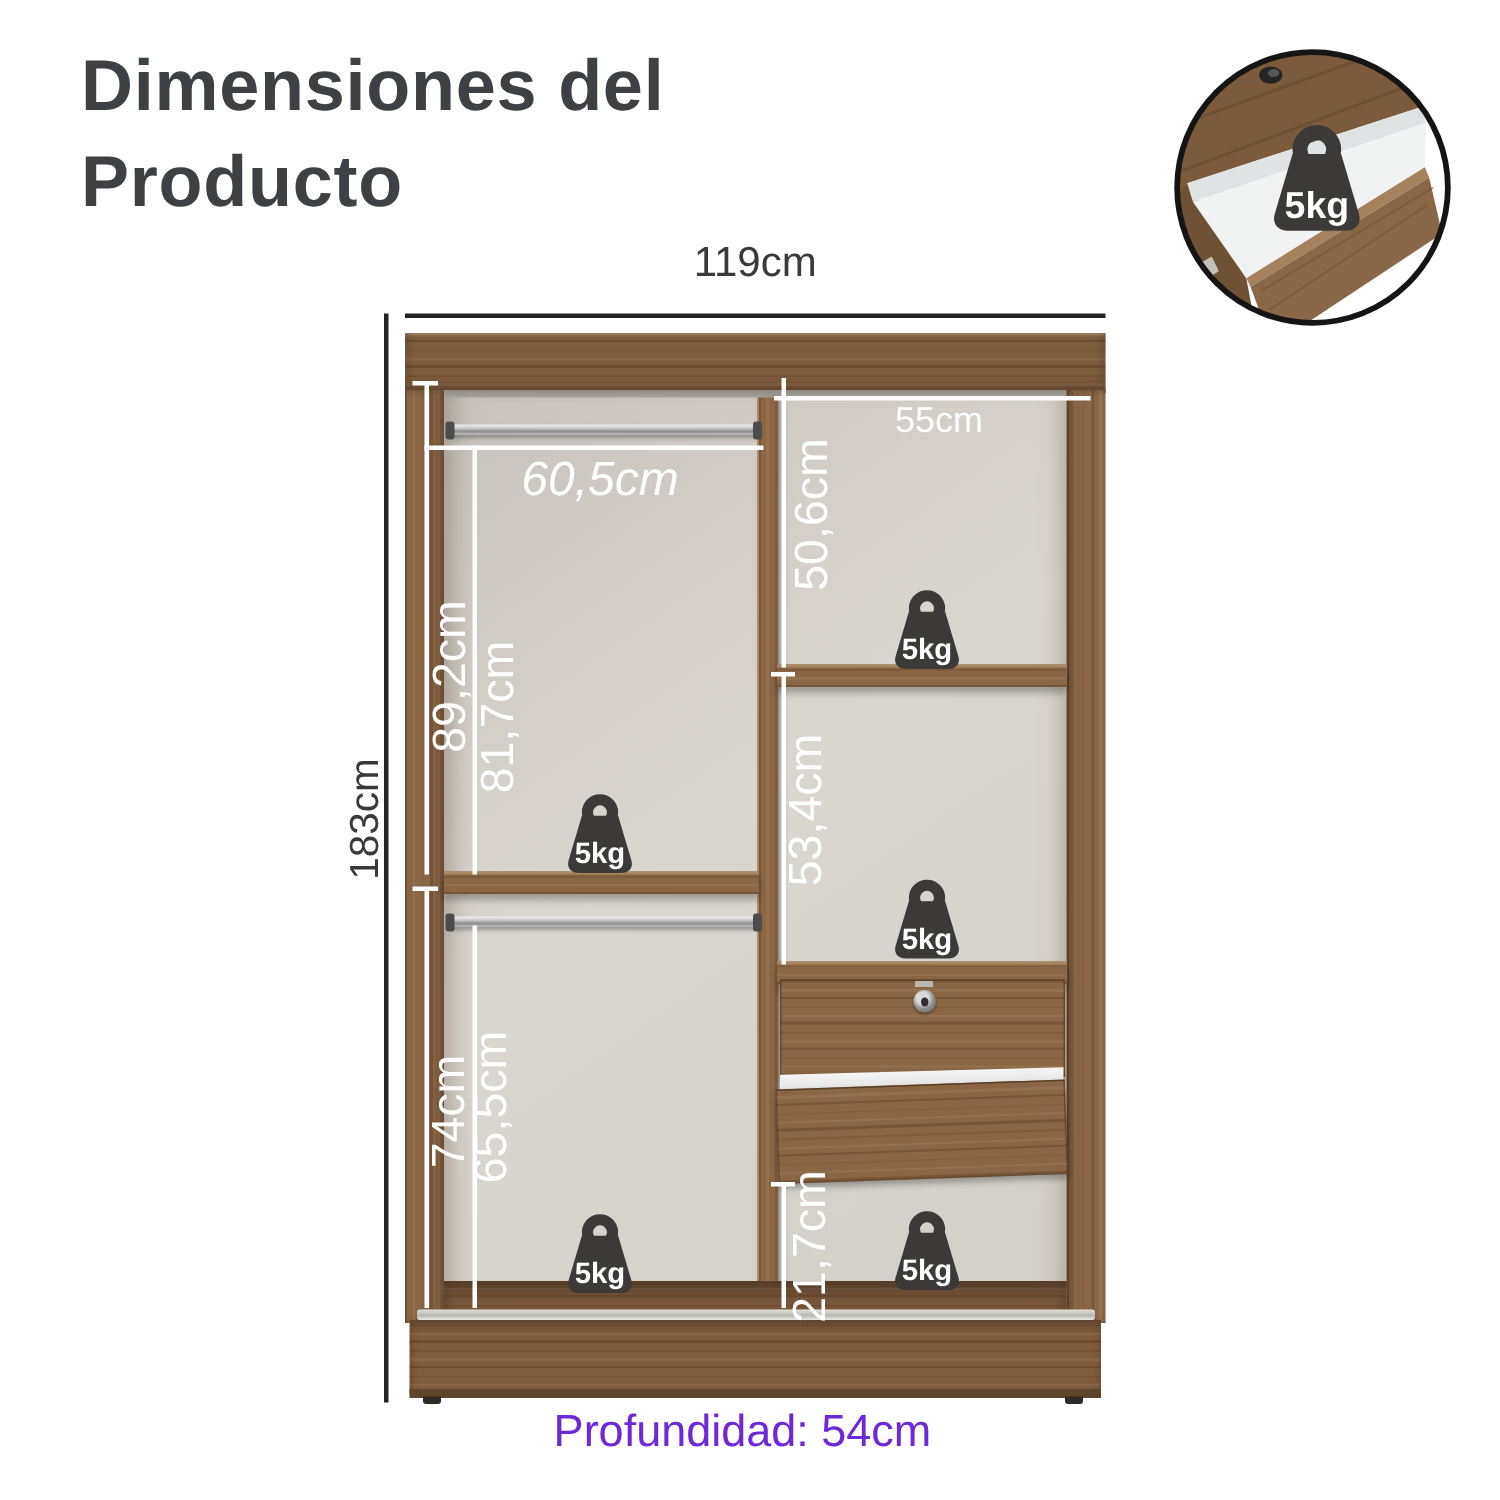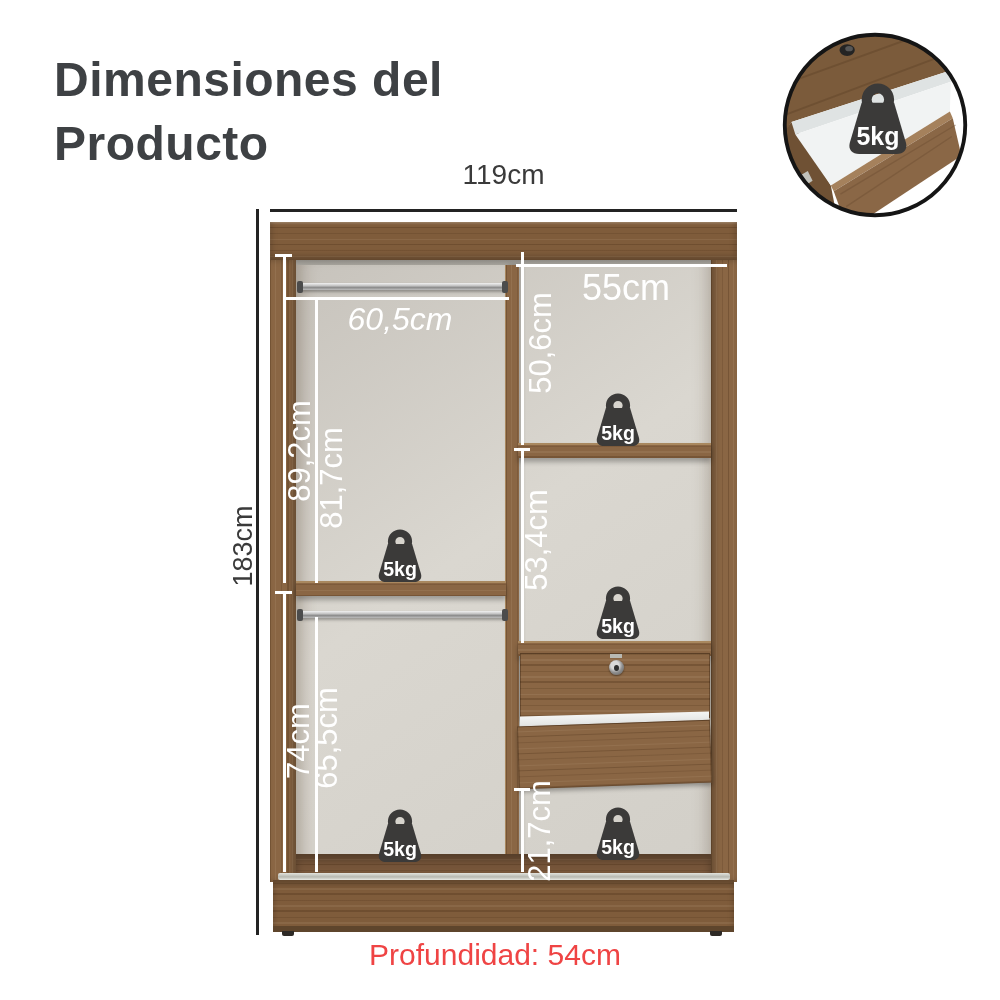--- a/index.html
+++ b/index.html
@@ -1,24 +1,24 @@
 <!DOCTYPE html>
 <html><head>
 <meta charset="utf-8">
 <style>
   html,body{margin:0;padding:0;background:#fff;}
   #page{position:relative;width:1000px;height:1000px;background:#ffffff;overflow:hidden;
         font-family:"Liberation Sans", sans-serif;}
 
   
-  .title{position:absolute;left:54px;top:48px;width:520px;font-size:48px;font-weight:700;
+  .title{position:absolute;left:54px;top:26px;width:520px;font-size:48px;font-weight:700;
          color:#3e4144;line-height:1.33;letter-spacing:.5px;}
   .dim-dark{color:#3a3a3a;}
   .hlabel{position:absolute;text-align:center;font-size:28px;}
-  .depth{position:absolute;left:260px;top:938px;width:470px;text-align:center;font-size:30px;color:#ef4444;}
+  .depth{position:absolute;left:260px;top:938px;width:470px;text-align:center;font-size:30px;color:#6d28d9;}
   .vlabel{position:absolute;display:flex;align-items:center;justify-content:center;
           height:36px;transform:rotate(-90deg);color:#ffffff;font-size:31px;white-space:nowrap;}
   .vlabel.dark{color:#3a3a3a;font-size:27px;}
 
   
   .lineh{position:absolute;height:3px;background:#232323;}
   .linev{position:absolute;width:3px;background:#232323;}
   .wlineh{position:absolute;height:2.5px;background:#ffffff;}
   .wlinev{position:absolute;width:2.5px;background:#ffffff;}
 
@@ -156,21 +156,21 @@
     <div class="wlinev" style="left:251px;top:227px;height:194px;"></div>
     <div class="wlineh" style="left:244px;top:226px;width:16px;"></div>
     <div class="wlinev" style="left:251px;top:567px;height:83px;"></div>
     <div class="wlineh" style="left:244px;top:566px;width:16px;"></div>
 
     <div class="hlabel" style="left:55px;top:79px;width:150px;color:#fff;font-size:32px;font-style:italic;">60,5cm</div>
     <div class="vlabel" style="left:-40px;top:211px;width:140px;">89,2cm</div>
     <div class="vlabel" style="left:-8px;top:238px;width:140px;">81,7cm</div>
     <div class="vlabel" style="left:-21px;top:501px;width:100px;">74cm</div>
     <div class="vlabel" style="left:-13px;top:498px;width:140px;">65,5cm</div>
-    <div class="hlabel" style="left:281px;top:45px;width:150px;color:#fff;font-size:36px;">55cm</div>
+    <div class="hlabel" style="left:281px;top:45px;width:150px;color:#fff;font-size:24px;">55cm</div>
     <div class="vlabel" style="left:201px;top:103px;width:140px;">50,6cm</div>
     <div class="vlabel" style="left:197px;top:300px;width:140px;">53,4cm</div>
     <div class="vlabel" style="left:200px;top:591px;width:140px;">21,7cm</div>
 
     <svg class="weight" style="left:102px;top:307px;" viewBox="0 0 60 58">
       <circle cx="30" cy="13.5" r="9" fill="none" stroke="#3b3a39" stroke-width="8"></circle>
       <path d="M17 16 L43 16 L52.5 48 C54 53.5 50.5 57 45 57 L15 57 C9.5 57 6 53.5 7.5 48 Z" fill="#3b3a39"></path>
       <text x="30" y="50" text-anchor="middle" font-size="21" font-weight="bold" fill="#fff" font-family="Liberation Sans, sans-serif">5kg</text>
     </svg>
     <svg class="weight" style="left:102px;top:587px;" viewBox="0 0 60 58">

